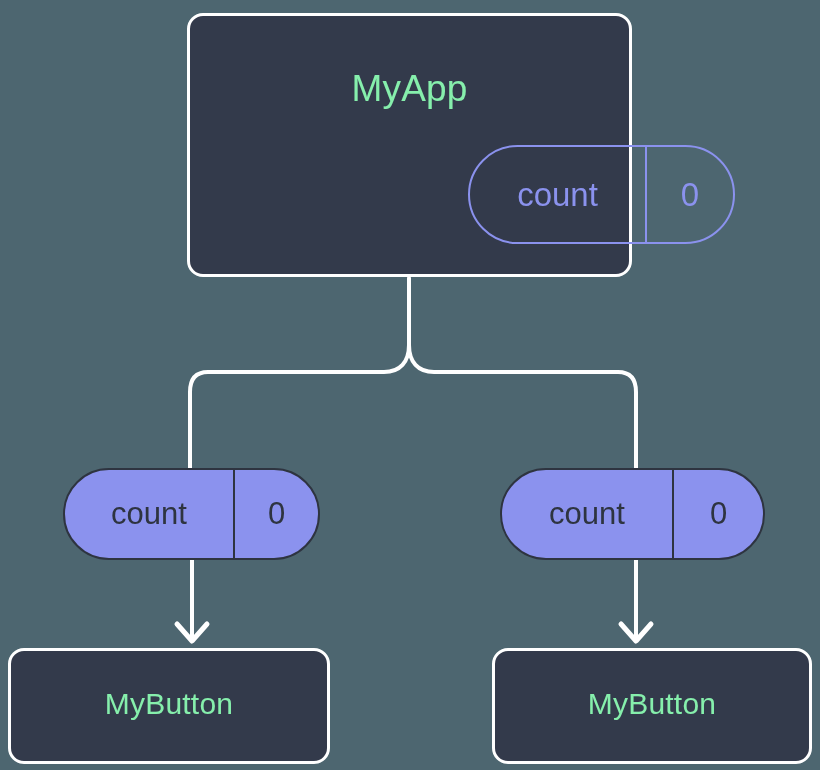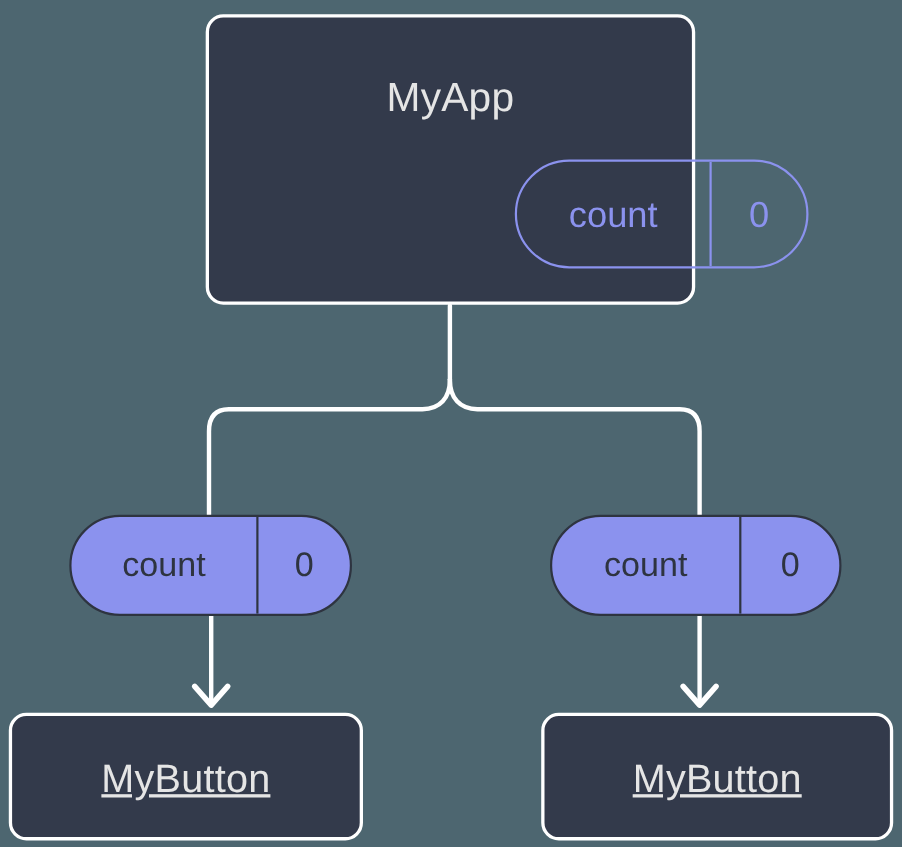--- a/index.html
+++ b/index.html
@@ -34,33 +34,33 @@
     box-sizing: border-box;
     background: #333a4b;
     border: 3px solid #ffffff;
     border-radius: 16px;
   }
   .comp-title {
     position: absolute;
     left: 0;
     right: 0;
     text-align: center;
-    color: #e5e5e5;
+    color: #86efac;
     font-weight: 400;
     letter-spacing: 0.2px;
     white-space: nowrap;
   }
 
   #app-box     { left: 187px; top: 13px;  width: 445px; height: 264px; }
   #app-title   { top: 52px; font-size: 37px; }
 
   .leaf-box    { height: 116px; }
   #btn-left    { left: 8px;   top: 648px; width: 322px; }
   #btn-right   { left: 492px; top: 648px; width: 320px; }
-  .leaf-title  { top: 36px; font-size: 36px; text-decoration: underline; }
+  .leaf-title  { top: 36px; font-size: 30px; }
 
   
   .pill {
     position: absolute;
     box-sizing: border-box;
     display: flex;
     align-items: stretch;
     border-radius: 999px;
     overflow: hidden;
   }

